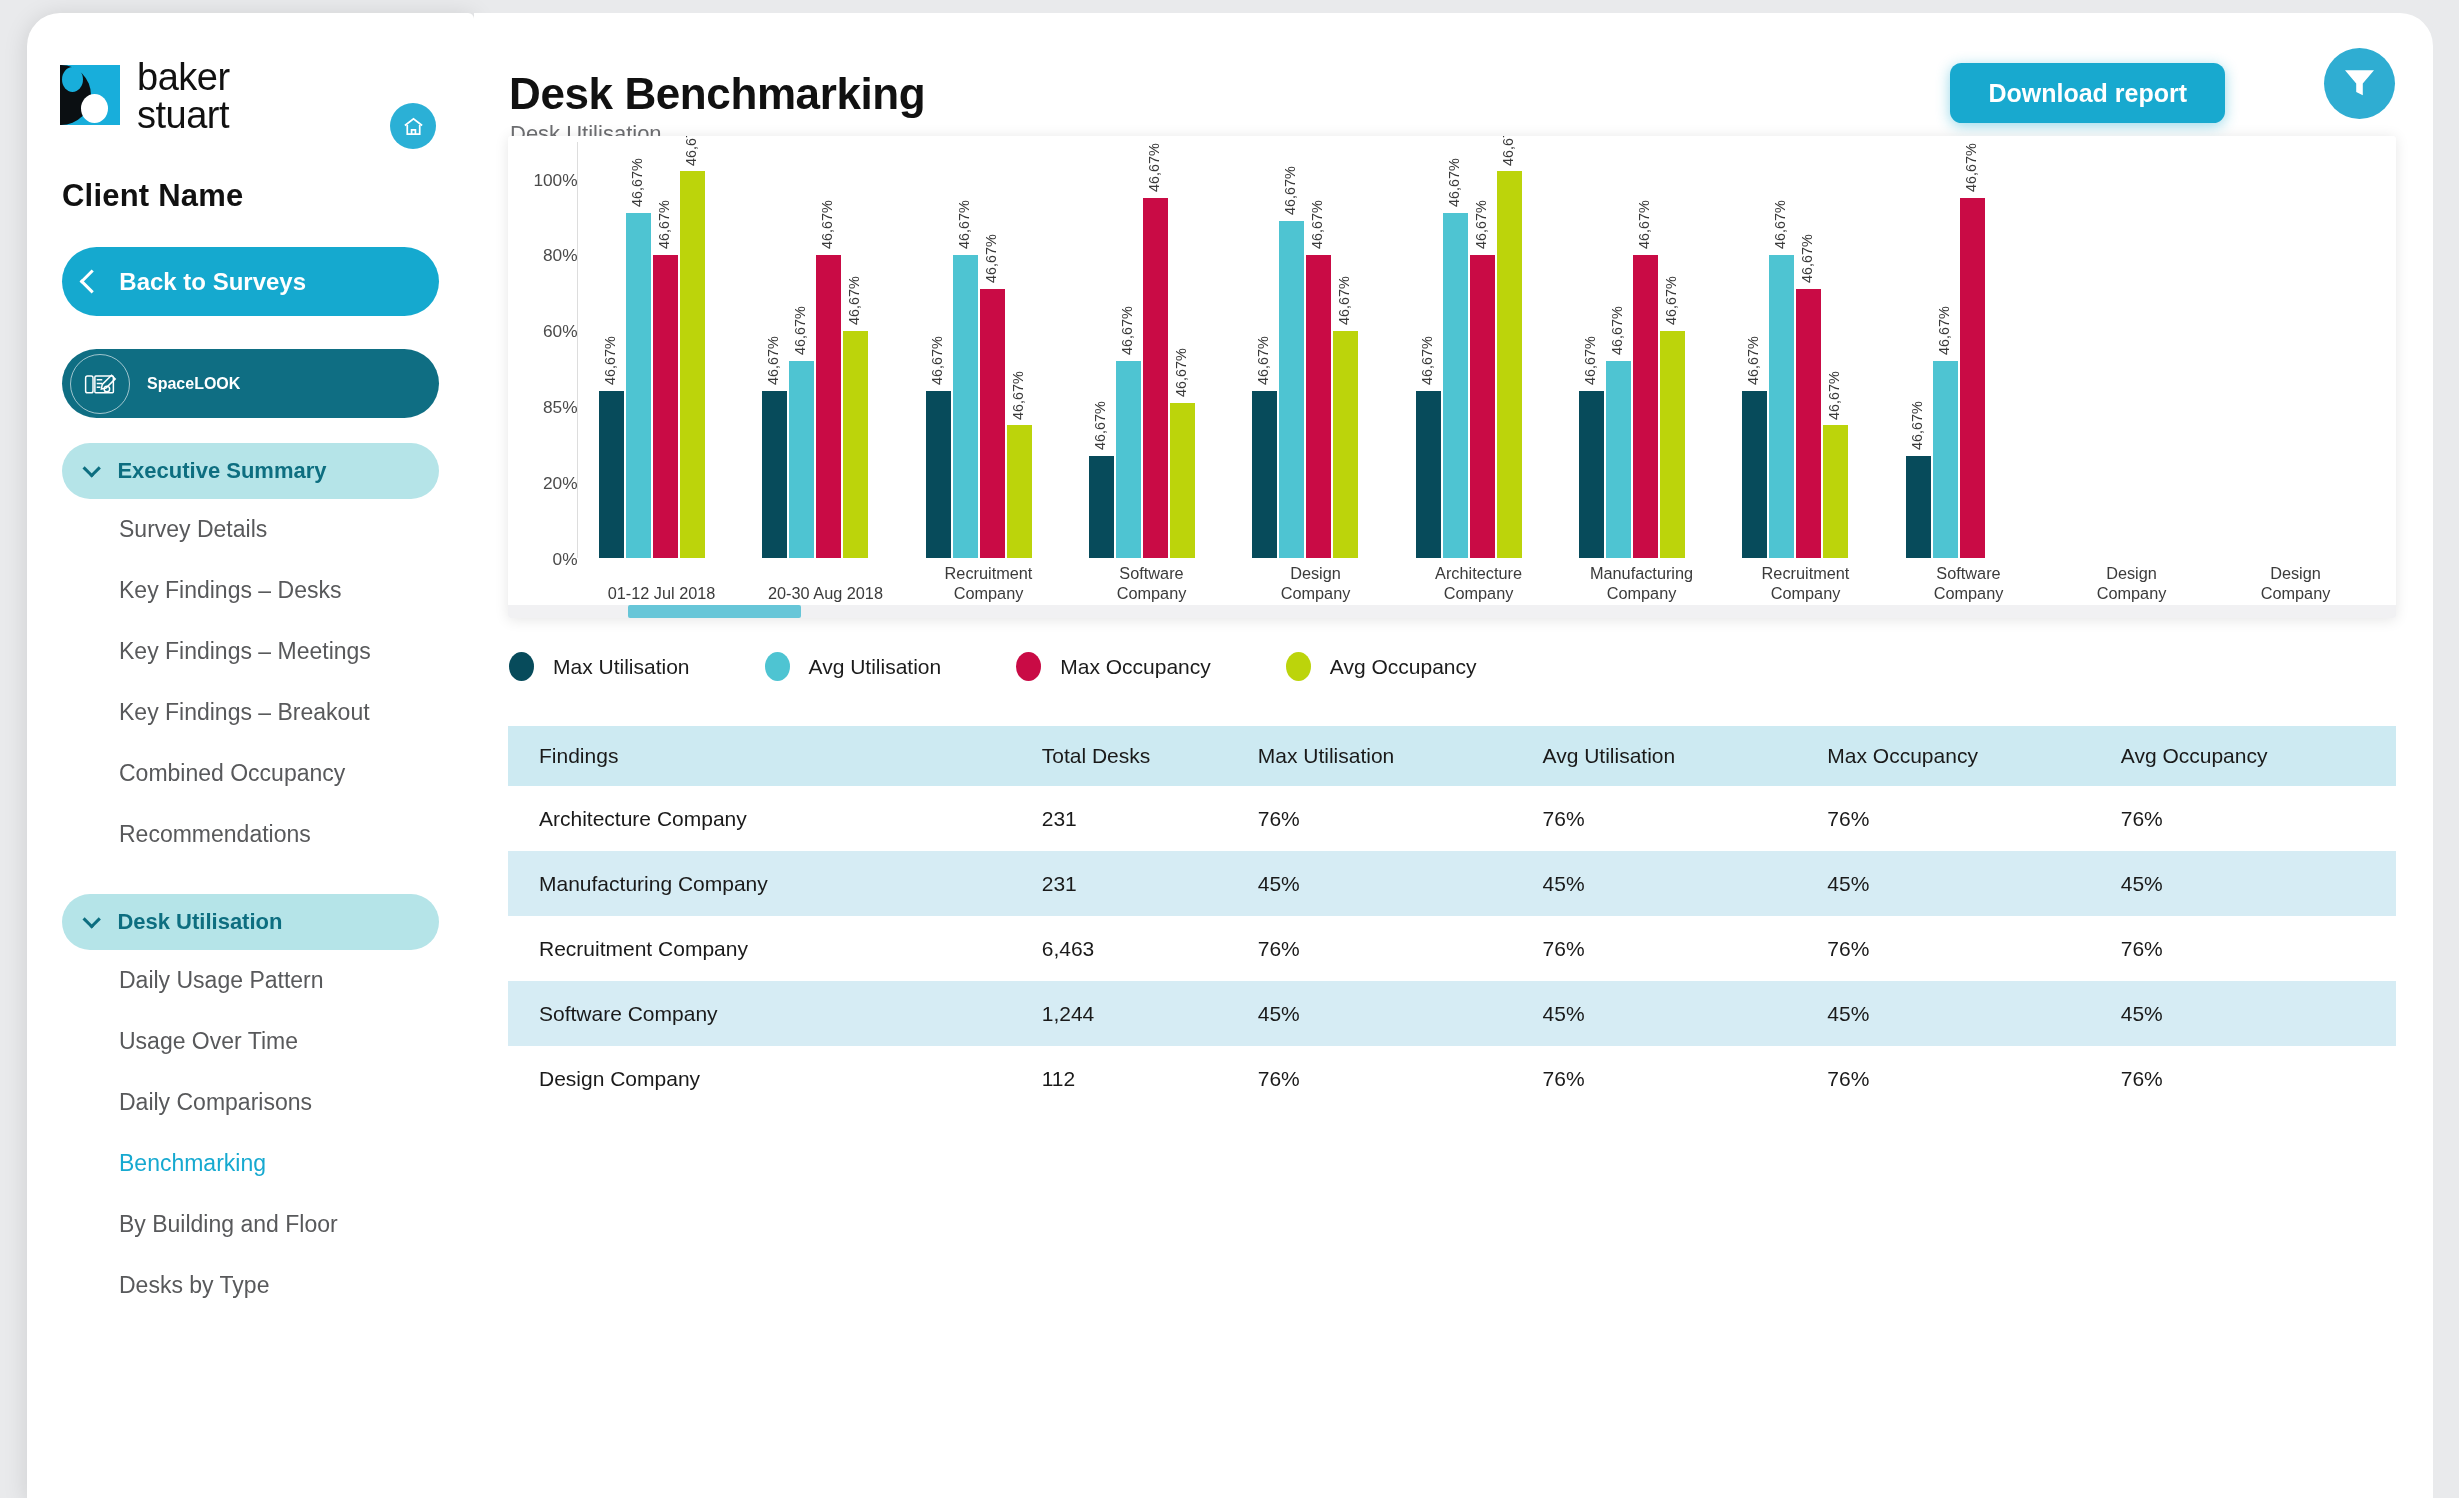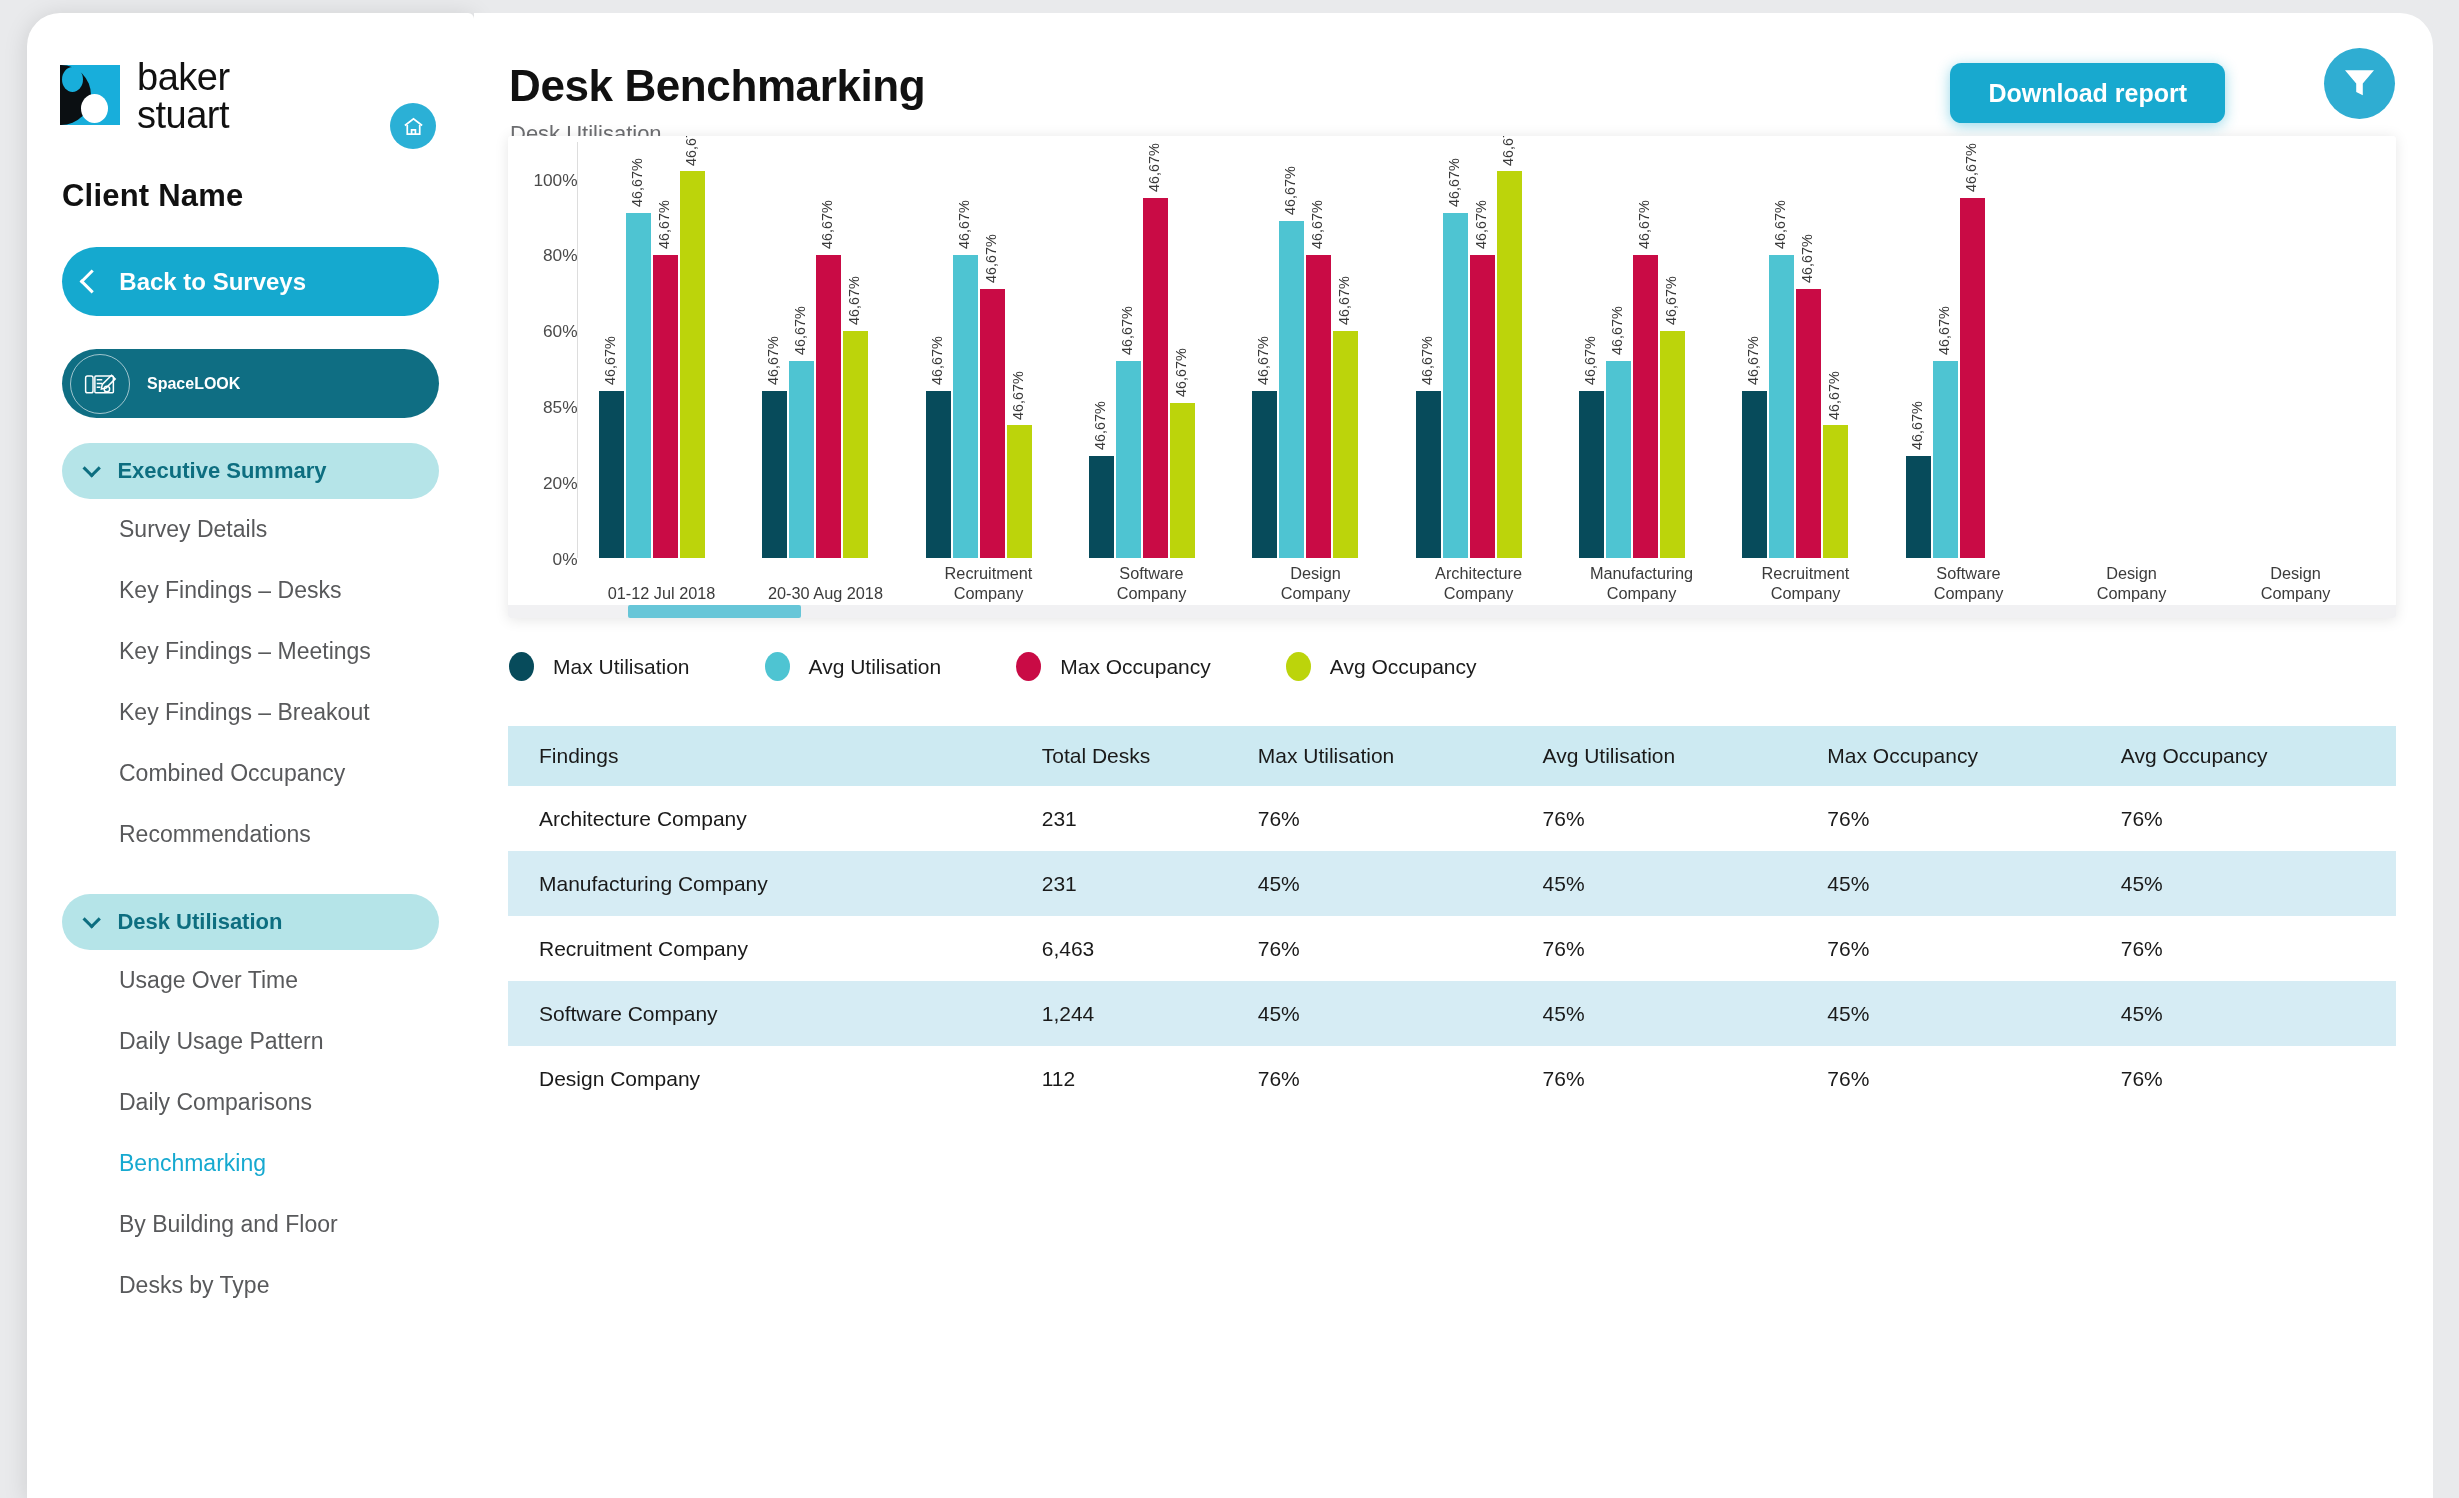--- a/index.html
+++ b/index.html
@@ -132,21 +132,21 @@
   
   #main {
     position: absolute;
     left: 474px; top: 13.4px;
     width: 1959px; height: 1485px;
     background: #ffffff;
     border-top-right-radius: 33px;
     overflow: hidden;
   }
   .page-title {
-    position: absolute; left: 35px; top: 48px;
+    position: absolute; left: 35px; top: 56px;
     font-size: 44px; font-weight: bold; color: #111;
     letter-spacing: -0.4px;
   }
   .page-sub {
     position: absolute; left: 36px; top: 108px;
     font-size: 22px; color: #6d6e71;
   }
   .dl-btn {
     position: absolute; right: 208px; top: 50px;
     height: 60px; padding: 0 38px;
@@ -297,22 +297,22 @@
     <div class="nav-item">Key Findings – Desks</div>
     <div class="nav-item">Key Findings – Meetings</div>
     <div class="nav-item">Key Findings – Breakout</div>
     <div class="nav-item">Combined Occupancy</div>
     <div class="nav-item">Recommendations</div>
 
     <div class="group-head" style="margin-top:29px">
       <span class="dchev"></span>
       <span>Desk Utilisation</span>
     </div>
+    <div class="nav-item">Daily Usage Pattern</div>
     <div class="nav-item">Usage Over Time</div>
-    <div class="nav-item">Daily Usage Pattern</div>
     <div class="nav-item">Daily Comparisons</div>
     <div class="nav-item active">Benchmarking</div>
     <div class="nav-item">By Building and Floor</div>
     <div class="nav-item">Desks by Type</div>
   </aside>
 
   <section id="main">
 
     <h1 class="page-title">Desk Benchmarking</h1>
     <div class="page-sub">Desk Utilisation</div>

